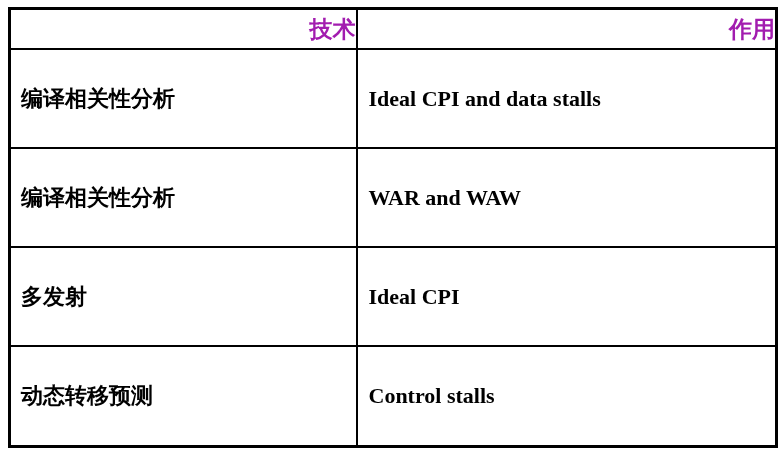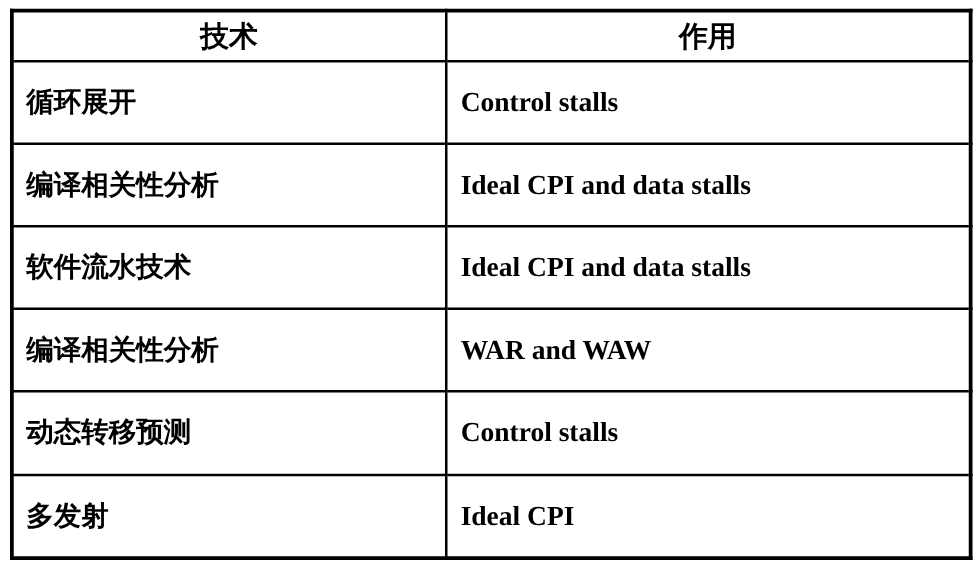--- a/index.html
+++ b/index.html
@@ -29,26 +29,26 @@
   table.tech-table, table.tech-table th, table.tech-table td {
     border: 2px solid #000000;
   }
   table.tech-table {
     border-width: 3px;
   }
   col.col-tech  { width: 347px; }
   col.col-effect{ width: 420px; }
   th.hdr {
     height: 38px;
-    text-align: center;
+    text-align: right;
     vertical-align: middle;
     font-family: "Liberation Sans", "DejaVu Sans", sans-serif;
     font-weight: bold;
     font-size: 23px;
-    color: #000000;
+    color: #a21caf;
     padding: 0;
   }
   td.cell-tech {
     height: 38px;
     vertical-align: middle;
     font-family: "Liberation Sans", "DejaVu Sans", sans-serif;
     font-weight: bold;
     font-size: 22px;
     color: #000000;
     padding: 0 0 0 10px;
@@ -76,48 +76,40 @@
       <col class="col-tech">
       <col class="col-effect">
     </colgroup>
     <thead>
       <tr>
         <th class="hdr">技术</th>
         <th class="hdr">作用</th>
       </tr>
     </thead>
     <tbody id="table-body">
-  <tr>
-    <td class="cell-tech">循环展开</td>
-    <td class="cell-effect">Control stalls</td>
-  </tr>
 
   <tr>
     <td class="cell-tech">编译相关性分析</td>
     <td class="cell-effect">Ideal CPI and data stalls</td>
   </tr>
 
-  <tr>
-    <td class="cell-tech">软件流水技术</td>
-    <td class="cell-effect">Ideal CPI and data stalls</td>
-  </tr>
 
 
 
   <tr>
     <td class="cell-tech">编译相关性分析</td>
     <td class="cell-effect">WAR and WAW</td>
   </tr>
 
   <tr>
-    <td class="cell-tech">动态转移预测</td>
-    <td class="cell-effect">Control stalls</td>
+    <td class="cell-tech">多发射</td>
+    <td class="cell-effect">Ideal CPI</td>
   </tr>
 
   <tr>
-    <td class="cell-tech">多发射</td>
-    <td class="cell-effect">Ideal CPI</td>
+    <td class="cell-tech">动态转移预测</td>
+    <td class="cell-effect">Control stalls</td>
   </tr>
 
 
 </tbody>
   </table>
 </div>
 
 </body></html>

